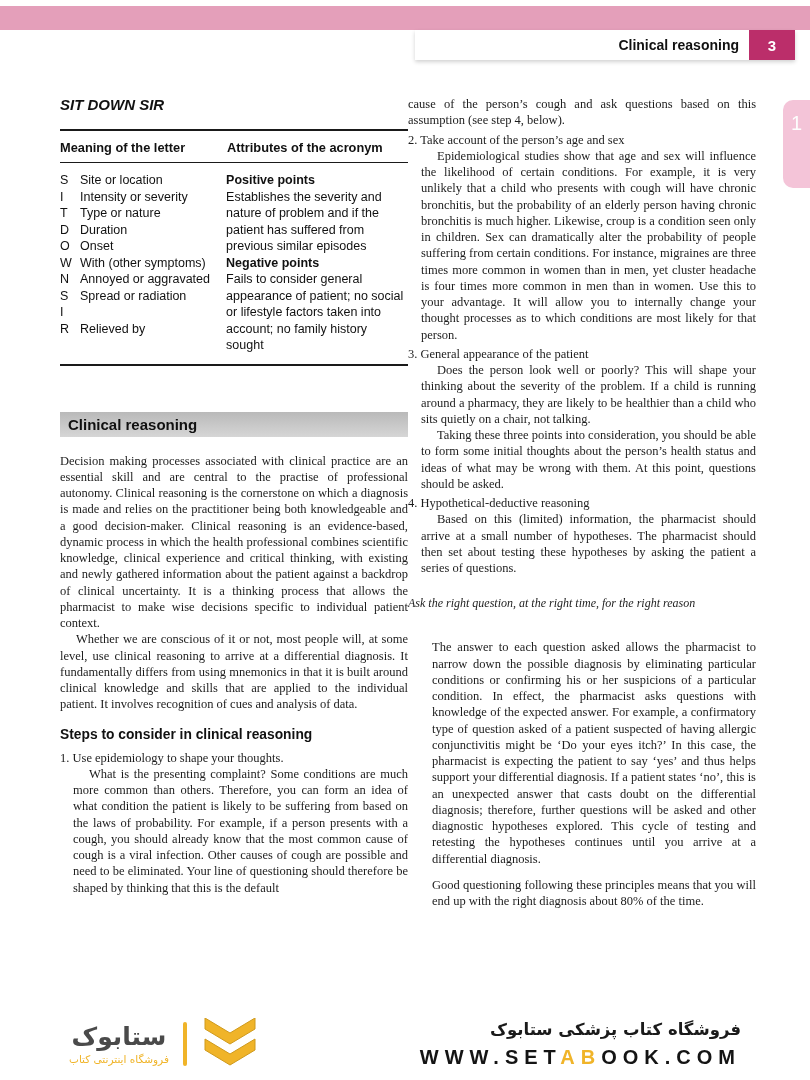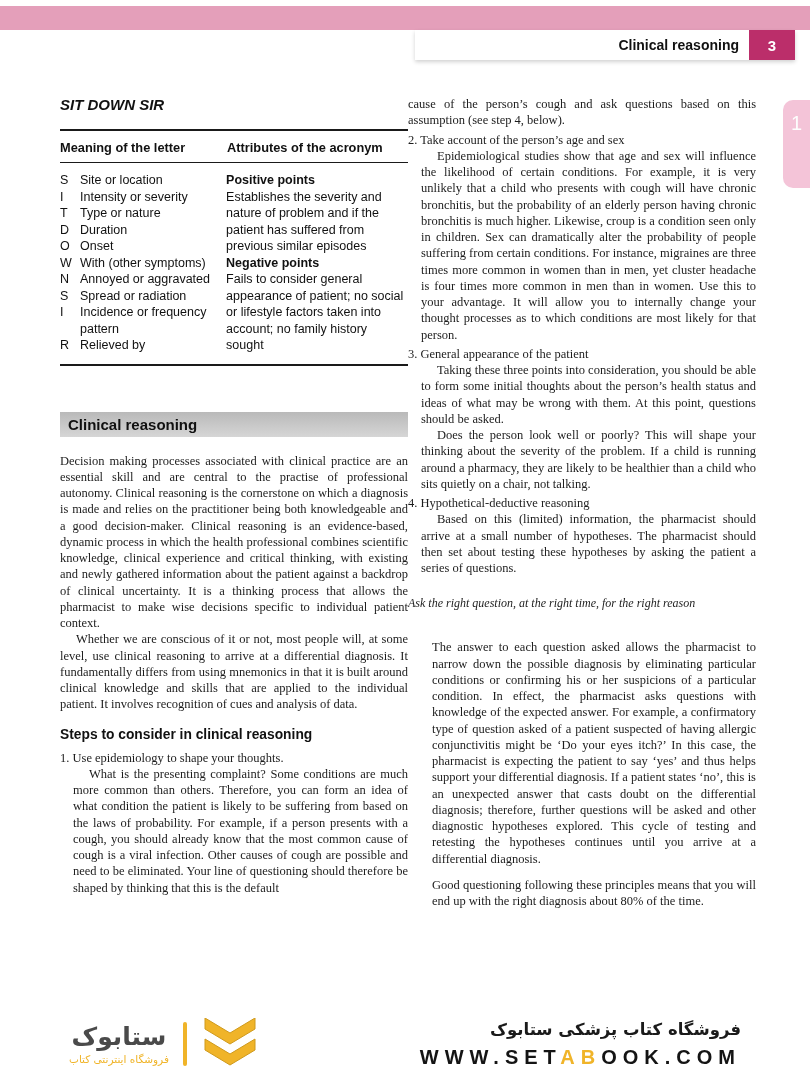--- a/index.html
+++ b/index.html
@@ -148,21 +148,20 @@
             <div class="acr-row">
               <span class="acr-letter">N</span>
               <span class="acr-meaning">Annoyed or aggravated</span>
             </div>
             <div class="acr-row">
               <span class="acr-letter">S</span>
               <span class="acr-meaning">Spread or radiation</span>
             </div>
             <div class="acr-row">
               <span class="acr-letter">I</span>
-              <span class="acr-meaning">Incidence or frequency pattern</span>
             </div>
             <div class="acr-row">
               <span class="acr-letter">R</span>
               <span class="acr-meaning">Relieved by</span>
             </div>
           </div>
           <div class="acr-right">
             <div class="acr-attr-head">Positive points</div>
             <div class="acr-attr-text">Establishes the severity and nature of problem and if the patient has suffered from previous similar episodes</div>
             <div class="acr-attr-head">Negative points</div>
@@ -182,22 +181,22 @@
       <p class="body step-body">What is the presenting complaint? Some conditions are much more common than others. Therefore, you can form an idea of what condition the patient is likely to be suffering from based on the laws of probability. For example, if a person presents with a cough, you should already know that the most common cause of cough is a viral infection. Other causes of cough are possible and need to be eliminated. Your line of questioning should therefore be shaped by thinking that this is the default</p>
     </div>
 
     <div class="col">
       <p class="body">cause of the person’s cough and ask questions based on this assumption (see step 4, below).</p>
 
       <div class="step-title">2. Take account of the person’s age and sex</div>
       <p class="body step-body">Epidemiological studies show that age and sex will influence the likelihood of certain conditions. For example, it is very unlikely that a child who presents with cough will have chronic bronchitis, but the probability of an elderly person having chronic bronchitis is much higher. Likewise, croup is a condition seen only in children. Sex can dramatically alter the probability of people suffering from certain conditions. For instance, migraines are three times more common in women than in men, yet cluster headache is four times more common in men than in women. Use this to your advantage. It will allow you to internally change your thought processes as to which conditions are most likely for that person.</p>
 
       <div class="step-title">3. General appearance of the patient</div>
+      <p class="body step-body">Does the person look well or poorly? This will shape your thinking about the severity of the problem. If a child is running around a pharmacy, they are likely to be healthier than a child who sits quietly on a chair, not talking.</p>
       <p class="body step-body">Taking these three points into consideration, you should be able to form some initial thoughts about the person’s health status and ideas of what may be wrong with them. At this point, questions should be asked.</p>
-      <p class="body step-body">Does the person look well or poorly? This will shape your thinking about the severity of the problem. If a child is running around a pharmacy, they are likely to be healthier than a child who sits quietly on a chair, not talking.</p>
 
       <div class="step-title">4. Hypothetical-deductive reasoning</div>
       <p class="body step-body">Based on this (limited) information, the pharmacist should arrive at a small number of hypotheses. The pharmacist should then set about testing these hypotheses by asking the patient a series of questions.</p>
 
       <div class="ask-heading">Ask the right question, at the right time, for the right reason</div>
       <p class="body ask-block">The answer to each question asked allows the pharmacist to narrow down the possible diagnosis by eliminating particular conditions or confirming his or her suspicions of a particular condition. In effect, the pharmacist asks questions with knowledge of the expected answer. For example, a confirmatory type of question asked of a patient suspected of having allergic conjunctivitis might be ‘Do your eyes itch?’ In this case, the pharmacist is expecting the patient to say ‘yes’ and thus helps support your differential diagnosis. If a patient states ‘no’, this is an unexpected answer that casts doubt on the differential diagnosis; therefore, further questions will be asked and other diagnostic hypotheses explored. This cycle of testing and retesting the hypotheses continues until you arrive at a differential diagnosis.</p>
       <p class="body closing">Good questioning following these principles means that you will end up with the right diagnosis about 80% of the time.</p>
     </div>
   </div>
 

